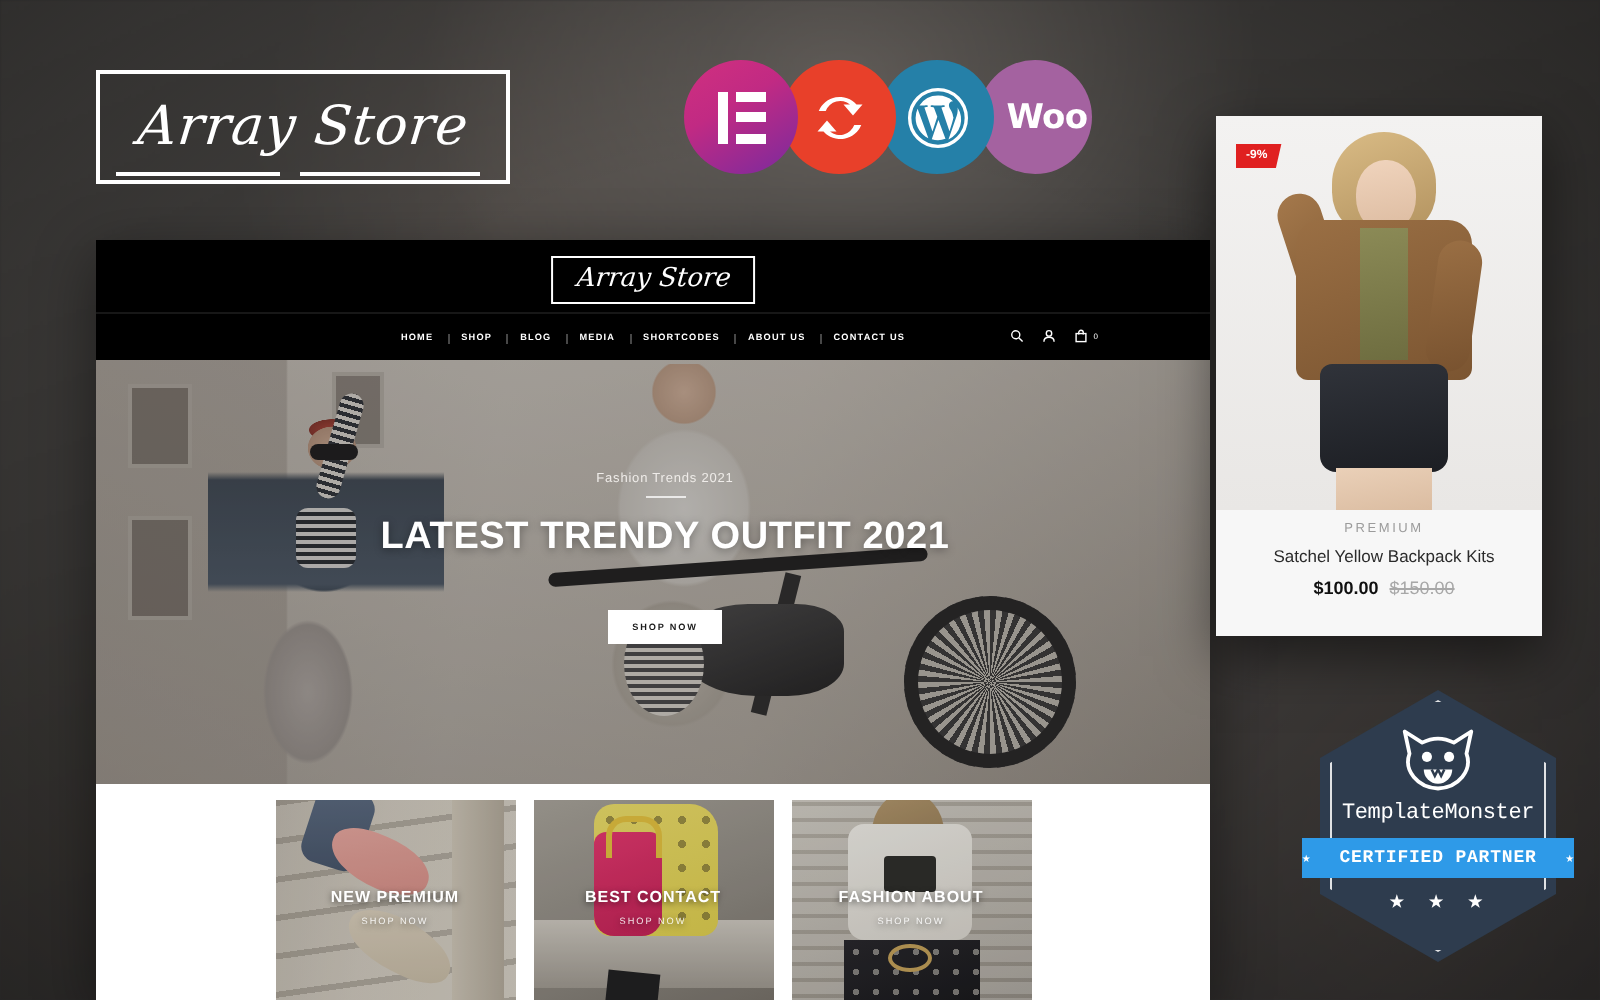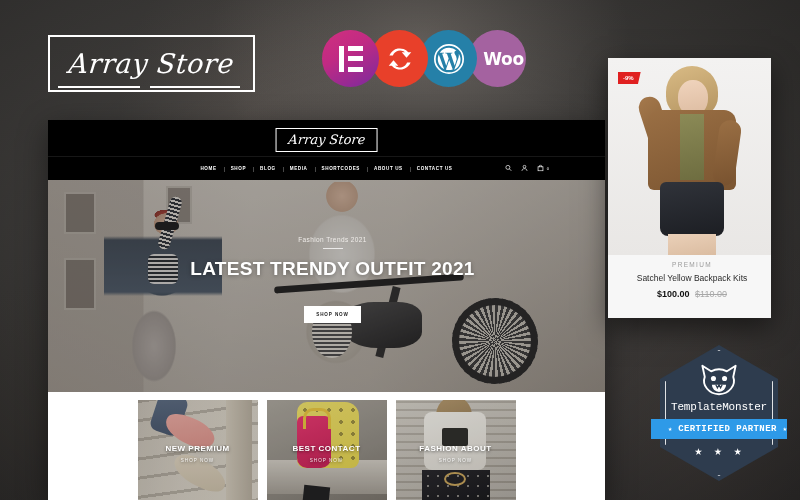--- a/index.html
+++ b/index.html
@@ -75,21 +75,21 @@
     left: 140px;
     top: 86px;
     width: 10px;
     height: 3px;
     background: #3e3c3a;
   }
 
   
   .badges {
     position: absolute;
-    left: 322px;
+    left: 342px;
     top: 30px;
     display: flex;
   }
   .badge-circle {
     width: 57px;
     height: 57px;
     border-radius: 50%;
     display: flex;
     align-items: center;
     justify-content: center;
@@ -663,21 +663,21 @@
     letter-spacing: -0.2px;
   }
   .tm-ribbon {
     position: absolute;
     left: -9px; right: -9px;
     top: 74px;
     height: 20px;
     background: #2e9ae8;
     display: flex;
     align-items: center;
-    justify-content: flex-end;
+    justify-content: space-between;
     gap: 6px;
   }
   .tm-ribbon-text {
     color: #ffffff;
     font-size: 9px;
     font-weight: bold;
     letter-spacing: 0.4px;
   }
   .tm-star-small { color: #ffffff; font-size: 7px; }
   .tm-stars {
@@ -859,21 +859,21 @@
         <span class="arm-r"></span>
         <span class="shorts"></span>
         <span class="legs"></span>
       </span>
     </div>
     <div class="pc-info">
       <div class="pc-cat">PREMIUM</div>
       <div class="pc-title">Satchel Yellow Backpack Kits</div>
       <div class="pc-price-row">
         <span class="pc-price-new">$100.00</span>
-        <span class="pc-price-old">$110.00</span>
+        <span class="pc-price-old">$150.00</span>
       </div>
     </div>
   </div>
 
   <div class="tm-badge">
     <div class="tm-hex"></div>
     <div class="tm-hex-inner"></div>
 
     <svg class="tm-monster" width="38" height="32" viewBox="0 0 48 40">
       <path d="M6 16 L3 2 L14 9 A22 22 0 0 1 34 9 L45 2 L42 16 A20 17 0 0 1 24 38 A20 17 0 0 1 6 16 Z" fill="none" stroke="#ffffff" stroke-width="2.4" stroke-linejoin="round"></path>

